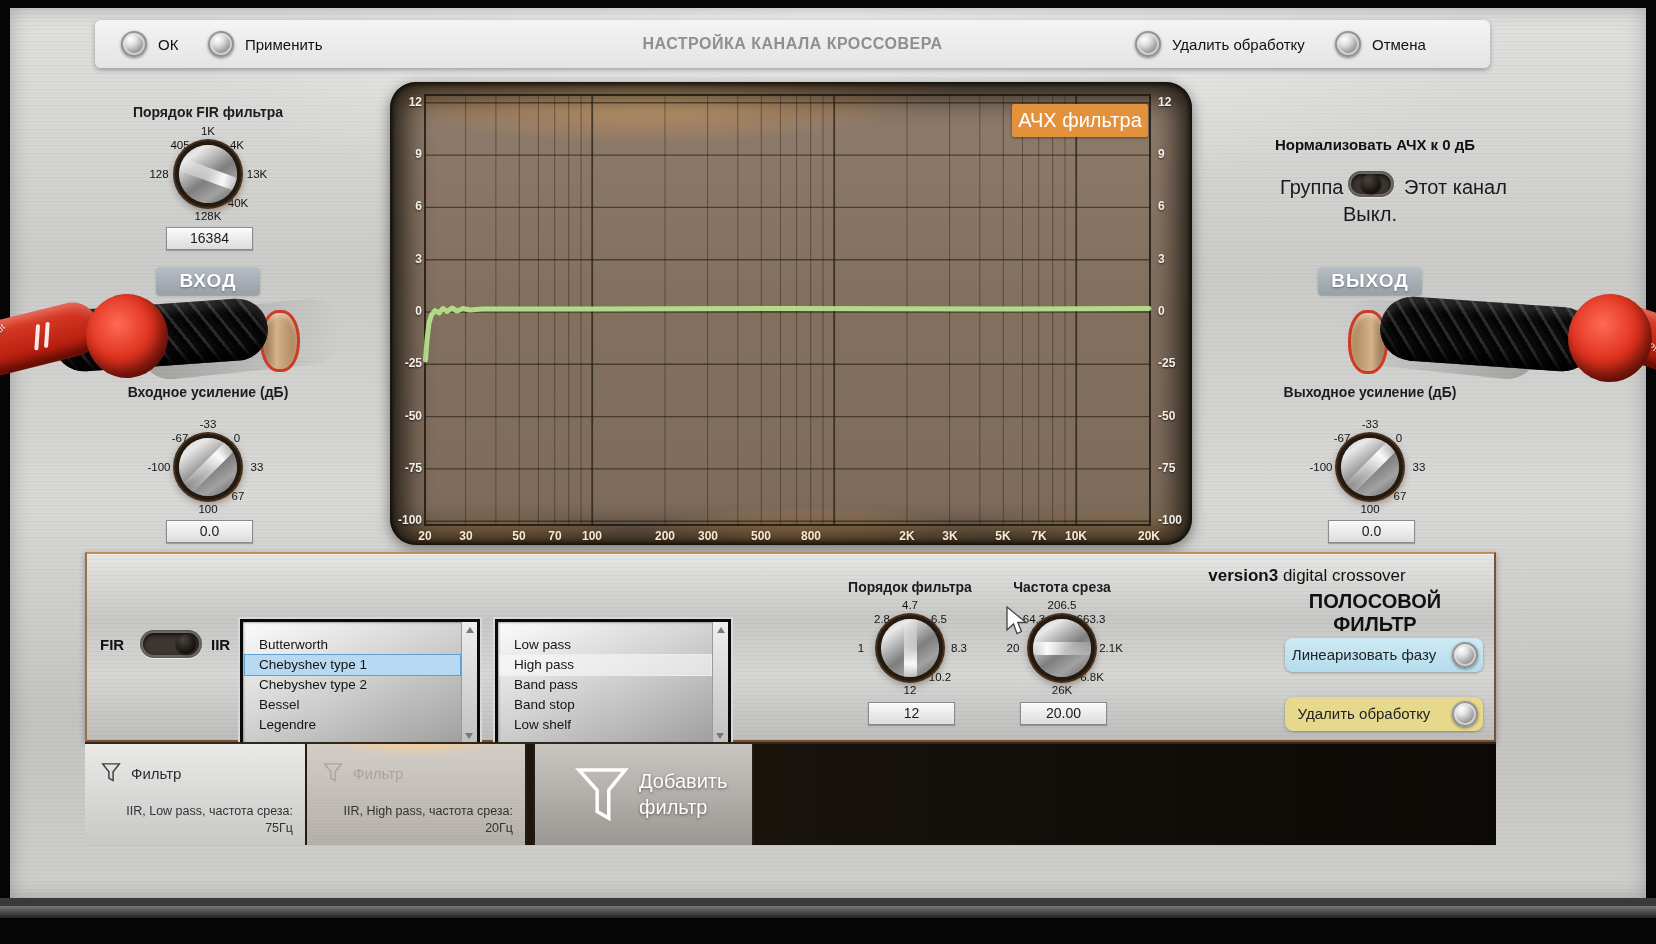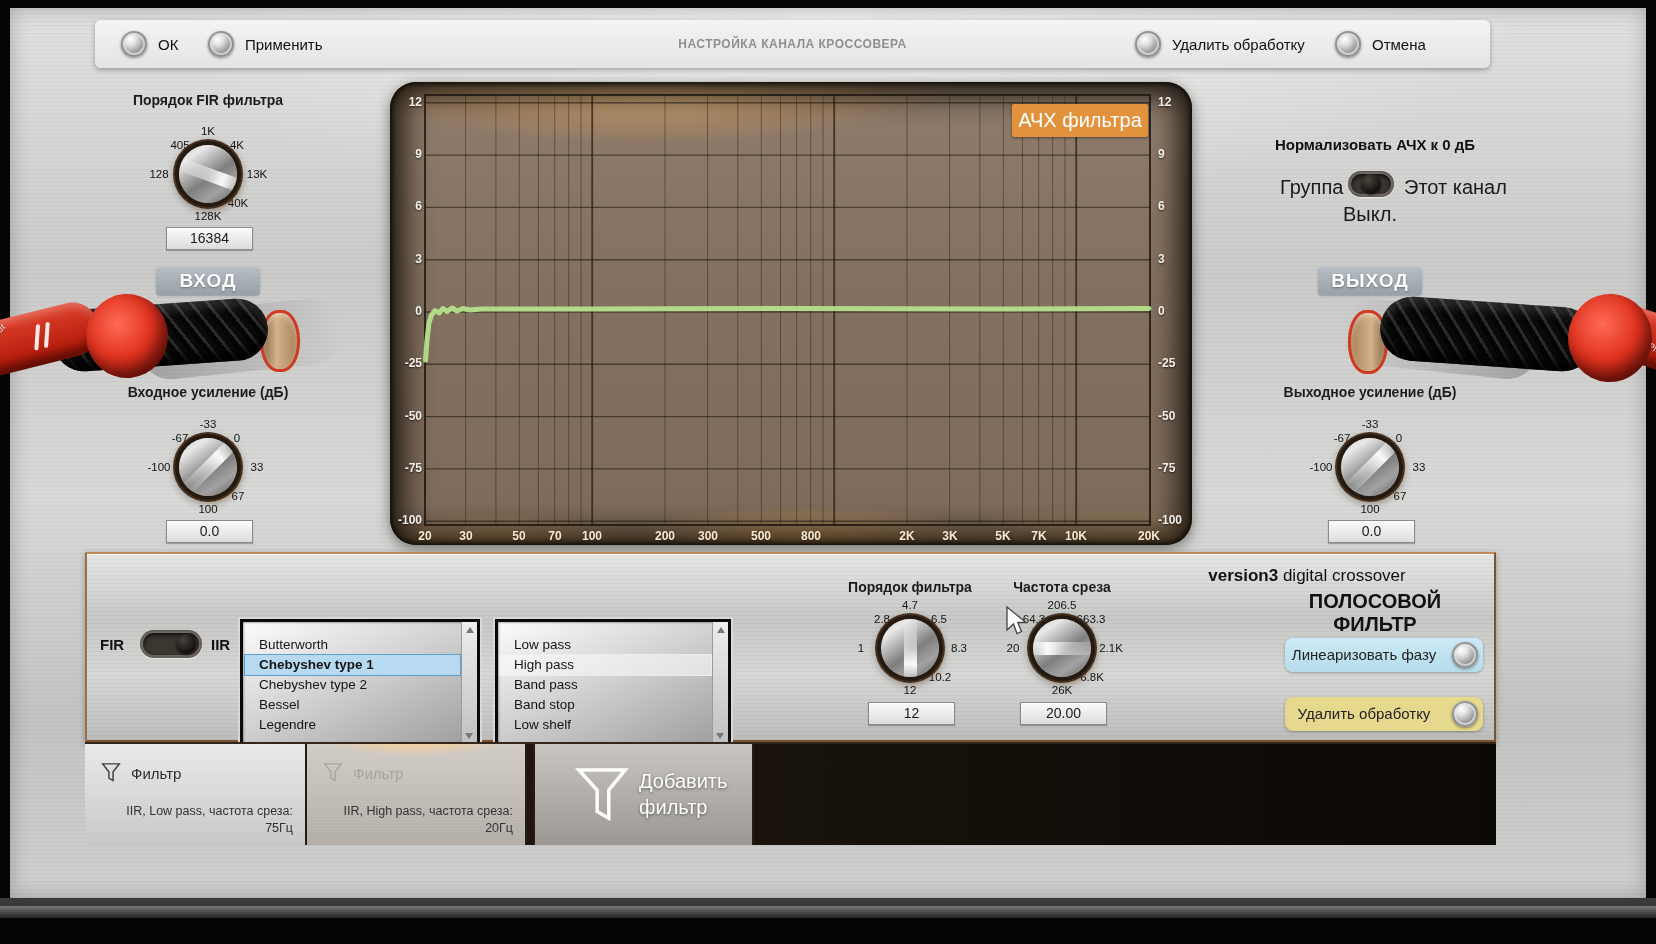--- a/index.html
+++ b/index.html
@@ -13,21 +13,21 @@
       repeating-linear-gradient(180deg, rgba(255,255,255,.06) 0 1px, rgba(70,70,70,.05) 1px 2px, rgba(255,255,255,0) 2px 4px),
       linear-gradient(180deg,#e0e0de 0%,#cacac8 30%,#d8d8d6 55%,#c2c2c0 80%,#cfcfcd 100%);
     box-shadow:inset 0 0 20px rgba(0,0,0,.25);}
   .bottomstrip1{position:absolute;left:0;top:898px;width:1656px;height:8px;background:#3a3a3a;}
   .bottomstrip2{position:absolute;left:0;top:906px;width:1656px;height:12px;background:linear-gradient(180deg,#777,#222);}
 
   
   .topbar{position:absolute;left:95px;top:20px;width:1395px;height:48px;border-radius:6px;
     background:linear-gradient(180deg,#f4f4f4,#e4e4e4);box-shadow:0 2px 5px rgba(0,0,0,.3);}
   .tb-title{position:absolute;left:0;top:0;width:100%;text-align:center;line-height:48px;
-    font-size:12px;font-weight:bold;color:#8f8f8f;letter-spacing:.5px;}
+    font-size:16px;font-weight:bold;color:#8f8f8f;letter-spacing:.5px;}
   .tb-btn{position:absolute;top:0;height:100%;display:flex;align-items:center;gap:11px;cursor:default;}
   .tb-btn span.lbl{font-size:15px;color:#111;}
   .metal-btn{width:26px;height:26px;border-radius:50%;flex:0 0 auto;
     background:radial-gradient(circle at 35% 30%,#fff,#e2e2e2 25%,#8f8f8f 62%,#cfcfcf 85%,#777);
     box-shadow:0 1px 3px rgba(0,0,0,.45),inset 0 0 0 2px rgba(110,110,110,.65),inset 0 0 0 4px rgba(225,225,225,.75);}
 
   
   .knobwrap{position:absolute;width:170px;height:120px;}
   .tk{position:absolute;transform:translate(-50%,-50%);font-size:11.5px;color:#141414;white-space:nowrap;}
   .knob{position:absolute;left:56px;top:33px;width:58px;height:58px;border-radius:50%;overflow:hidden;
@@ -93,21 +93,21 @@
     border:2px solid;border-color:#c08a58 #7a5230 #7a5230 #9a7048;
     background:
       repeating-linear-gradient(180deg, rgba(255,255,255,.06) 0 1px, rgba(70,70,70,.05) 1px 2px, rgba(255,255,255,0) 2px 4px),
       linear-gradient(180deg,#e6e6e4 0%,#c6c6c4 35%,#d6d6d4 65%,#bcbcba 100%);
     box-shadow:inset 0 1px 0 rgba(255,255,255,.7), 0 2px 6px rgba(0,0,0,.3);}
   .swlabel{position:absolute;font-size:15px;font-weight:bold;color:#111;}
   .listbox{position:absolute;border:3px solid #0a0a0a;box-shadow:0 0 0 2px #d8d8d8, inset 0 0 3px rgba(0,0,0,.6);
     background:linear-gradient(155deg,#fcfcfc,#d3d3d3 45%,#9c9c9c);margin-top:37px;}
   .litems{position:absolute;left:0;top:0;right:15px;bottom:0;padding-top:13px;}
   .litem{height:20px;line-height:20px;padding-left:14px;font-size:13.5px;color:#141414;margin:0 2px;}
-  .litem.sel-blue{background:#b7daf2;outline:1px solid #5f9fd0;font-weight:bold;}
+  .litem.sel-blue{background:#b7daf2;outline:1px solid #5f9fd0;}
   .litem.sel-gray{background:rgba(250,250,250,.6);outline:1px solid #ececec;}
   .sbar{position:absolute;right:0;top:0;bottom:0;width:15px;border-left:1px solid #9a9a9a;
     background:linear-gradient(180deg,#eee,#c0c0c0);}
   .tri-up{width:0;height:0;border-left:4px solid transparent;border-right:4px solid transparent;border-bottom:6px solid #787878;margin:5px auto 0;}
   .tri-dn{position:absolute;bottom:5px;left:3px;width:0;height:0;border-left:4px solid transparent;border-right:4px solid transparent;border-top:6px solid #787878;}
   .brand1{position:absolute;left:1112px;top:12px;width:216px;text-align:center;font-size:17px;color:#111;}
   .brand2{position:absolute;left:1180px;top:36px;width:216px;text-align:center;font-size:20px;font-weight:bold;color:#111;}
   .pillbtn{position:absolute;width:198px;height:34px;border-radius:8px;box-shadow:0 1px 3px rgba(0,0,0,.3);}
   .pillbtn .plbl{position:absolute;left:0;top:0;right:40px;text-align:center;line-height:34px;font-size:15px;color:#222;}
   .pillbtn .metal-btn{position:absolute;right:5px;top:4px;}
@@ -153,21 +153,21 @@
     <div class="tb-btn" style="left:1040px">
       <span class="metal-btn"></span>
       <span class="lbl">Удалить обработку</span>
     </div>
     <div class="tb-btn" style="left:1240px">
       <span class="metal-btn"></span>
       <span class="lbl">Отмена</span>
     </div>
   </div>
 
-  <div class="seclabel" style="left:100px;top:92px">Порядок FIR фильтра</div>
+  <div class="seclabel" style="left:100px;top:104px">Порядок FIR фильтра</div>
   <div class="knobwrap" style="left:123px;top:112px">
     <span class="tk" style="left:36px;top:62px">128</span>
     <span class="tk" style="left:57px;top:33px">405</span>
     <span class="tk" style="left:85px;top:19px">1K</span>
     <span class="tk" style="left:114px;top:33px">4K</span>
     <span class="tk" style="left:134px;top:62px">13K</span>
     <span class="tk" style="left:115px;top:91px">40K</span>
     <span class="tk" style="left:85px;top:104px">128K</span>
     <div class="knob">
         <div class="stripe" style="transform:rotate(20deg)"></div>

